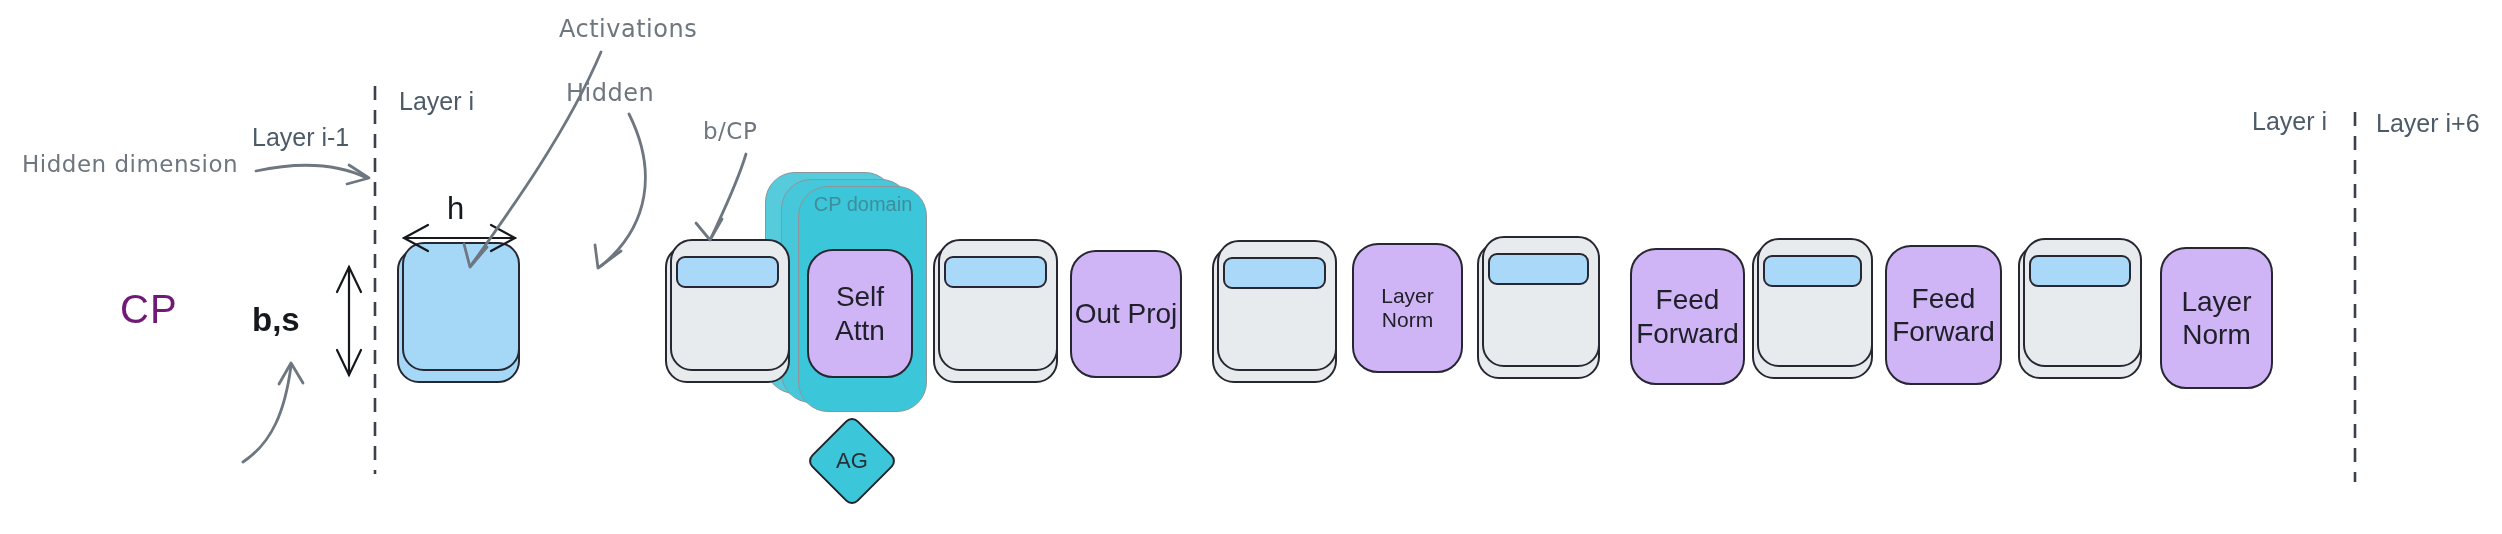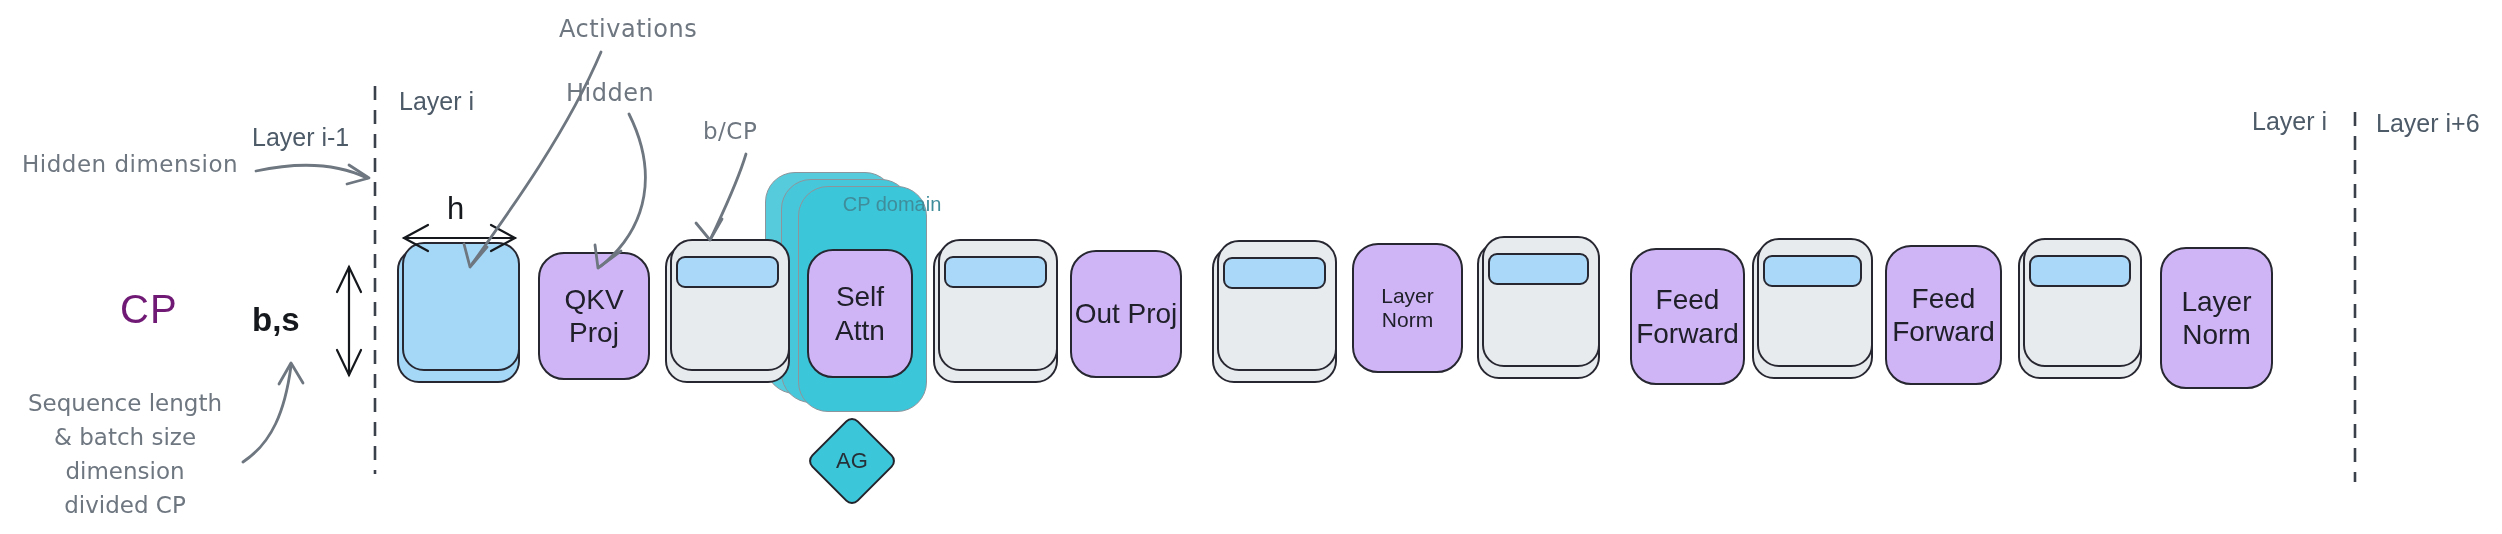--- a/index.html
+++ b/index.html
@@ -19,21 +19,21 @@
        background:inherit;border:inherit;border-radius:inherit;z-index:-1;}
   .strip{position:absolute;left:9px;right:9px;top:9px;height:28px;background:#a9d8f8;
        border:2.4px solid #272731;border-radius:9px;}
 
   
   .cp-layer{position:absolute;box-sizing:border-box;border:1.6px solid #8d959c;border-radius:30px;}
   .cp-back{left:765px;top:172px;width:130px;height:222px;background:#55cbdc;z-index:1;}
   .cp-mid{left:781px;top:179px;width:130px;height:224px;background:#47c8da;z-index:1;}
   .cp-front{left:798px;top:186px;width:129px;height:226px;background:#3cc6d9;z-index:1;}
   .cp-domain-label{position:absolute;left:806px;top:193px;width:114px;text-align:center;
-       font-size:20px;color:#3f8d9b;z-index:2;margin-left:29px;}
+       font-size:20px;color:#3f8d9b;z-index:2;}
 
   
   .diamond-wrap{position:absolute;left:808px;top:417px;width:88px;height:88px;
        display:flex;align-items:center;justify-content:center;z-index:4;}
   .diamond{width:62px;height:62px;background:#3cc6d9;border:2.6px solid #23232b;
        border-radius:9px;transform:rotate(45deg);display:flex;align-items:center;justify-content:center;}
   .diamond span{transform:rotate(-45deg);font-size:22px;color:#263038;}
 
   
   .lbl{position:absolute;white-space:nowrap;}
@@ -59,35 +59,28 @@
   <div class="lbl layer-lbl" style="left:2376px;top:109px;">Layer i+6</div>
 
   <div class="lbl hand" style="left:22px;top:151px;font-size:23px;">Hidden dimension</div>
   <div class="lbl hand" style="left:559px;top:15px;font-size:24px;">Activations</div>
   <div class="lbl hand" style="left:566px;top:79px;font-size:24px;">Hidden</div>
   <div class="lbl hand" style="left:703px;top:118px;font-size:23px;">b/CP</div>
   <div class="lbl cp-big" style="left:120px;top:287px;">CP</div>
   <div class="lbl dim-lbl" style="left:252px;top:301px;font-weight:bold;">b,s</div>
   <div class="lbl h-lbl" style="left:447px;top:191px;">h</div>
 
-  <div class="seq-note">
-    <div>Sequence length</div>
-    <div>&amp; batch size</div>
-    <div>dimension</div>
-    <div>divided CP</div>
-  </div>
 
   <div class="cp-layer cp-back"></div>
   <div class="cp-layer cp-mid"></div>
   <div class="cp-layer cp-front"></div>
   <div class="cp-domain-label">CP domain</div>
 
   <div class="box act blue stack" style="left:397px;top:248px;width:123px;height:135px;"></div>
 
-  <div class="box module" style="left:538px;top:252px;width:112px;height:128px;">QKV Proj</div>
 
   <div class="box act stack" style="left:665px;top:245px;width:125px;height:138px;">
       <div class="strip"></div>
     </div>
 
   <div class="box module" style="left:807px;top:249px;width:106px;height:129px;">Self Attn</div>
 
   <div class="box act stack" style="left:933px;top:245px;width:125px;height:138px;">
       <div class="strip"></div>
     </div>

